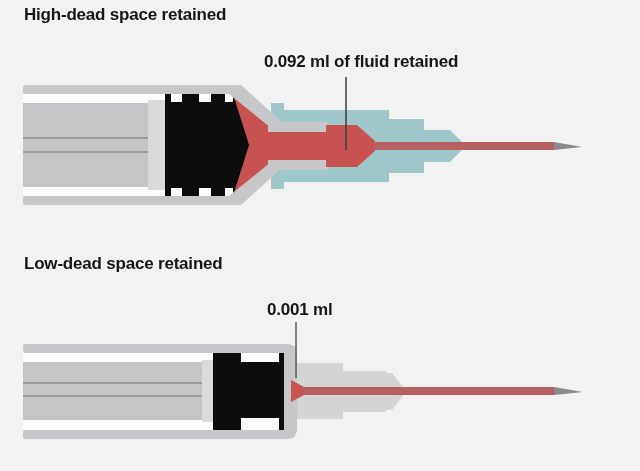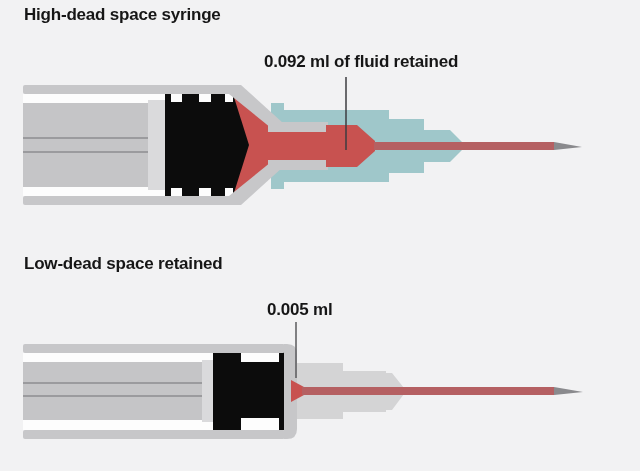--- a/index.html
+++ b/index.html
@@ -97,21 +97,21 @@
 
       <polygon points="291,380 304,387 307,388 307,394 304,395 291,402" fill="#c85250"></polygon>
 
       <rect x="302" y="387" width="252" height="8" fill="#b56062"></rect>
       <polygon points="554,387 583,392 554,395" fill="#8a8a8d"></polygon>
 
       <line x1="296" y1="322" x2="296" y2="378" stroke-width="1.5" stroke="#5a5a5d"></line>
     </g>
   </svg>
 
-  <div class="label section-title" style="left:24px; top:5px;">High-dead space syringe</div>
+  <div class="label section-title" style="left:24px; top:5px;">High-dead space retained</div>
 
   <div class="label annotation centered" style="left:264px; top:52px;">0.092 ml of fluid retained</div>
 
   <div class="label section-title" style="left:24px; top:254px;">Low-dead space retained</div>
 
-  <div class="label annotation centered" style="left:267px; top:300px;">0.005 ml</div>
+  <div class="label annotation centered" style="left:267px; top:300px;">0.001 ml</div>
 
 </div>
 
 </body></html>

